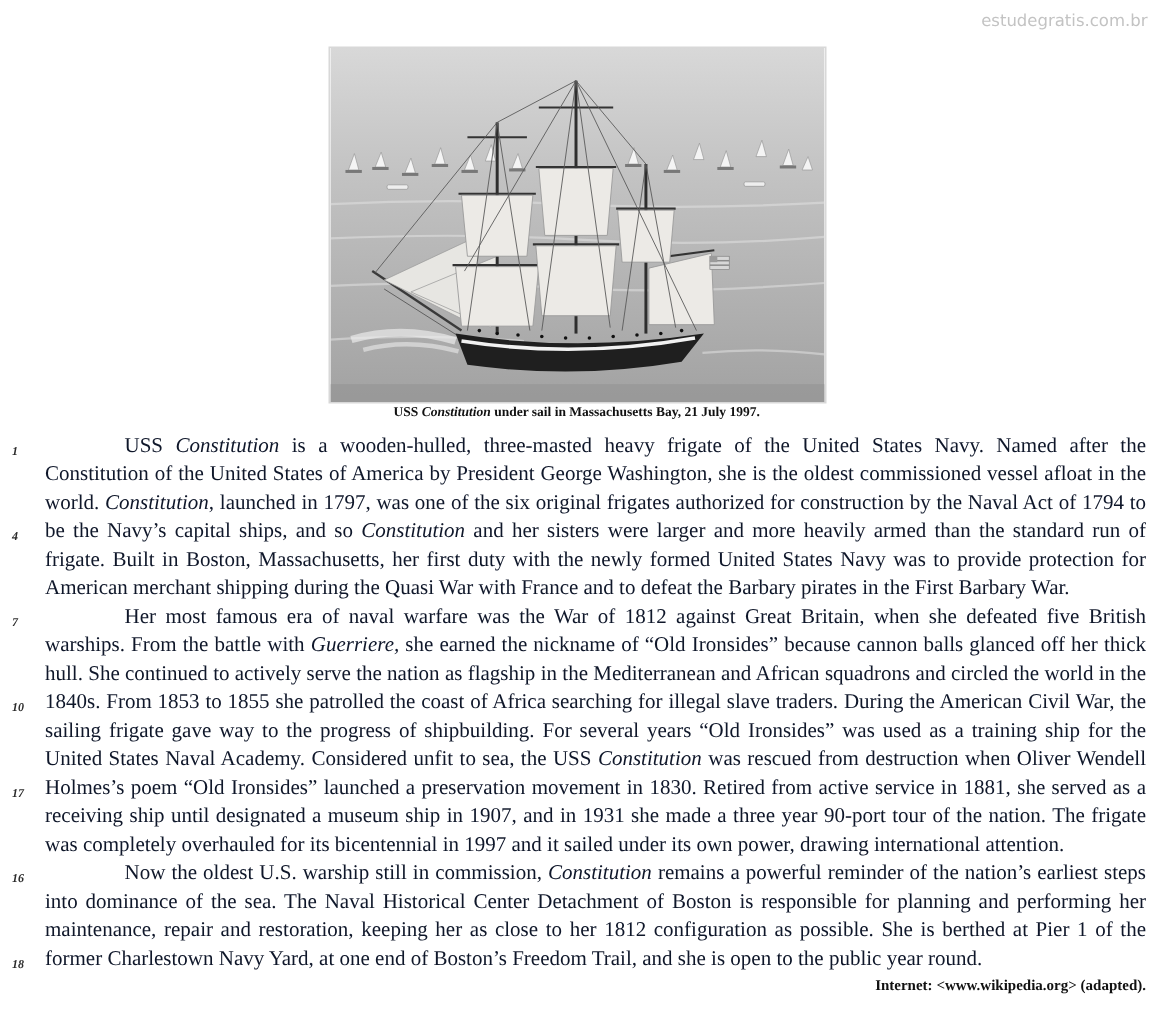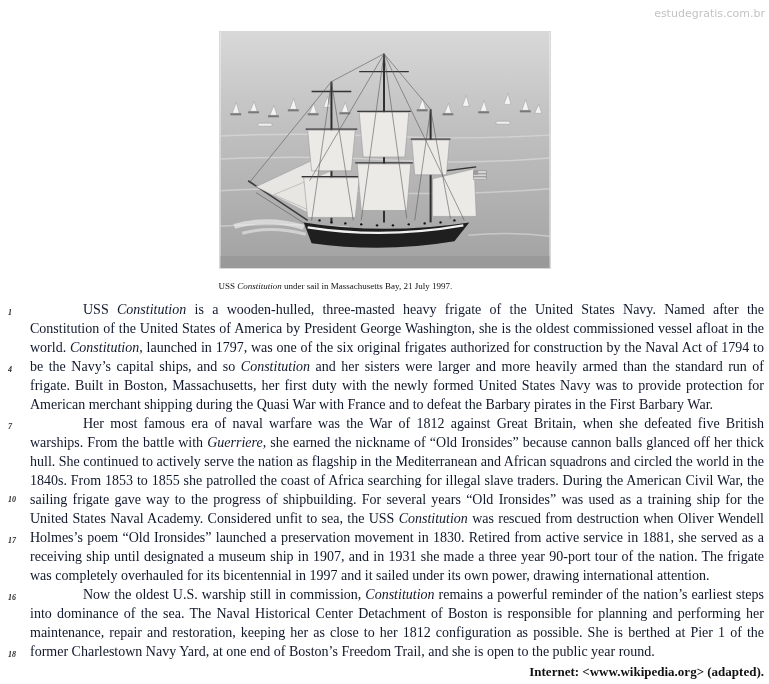--- a/index.html
+++ b/index.html
@@ -11,37 +11,37 @@
     overflow:hidden;
   }
   .watermark {
     position:absolute; top:7px; right:4px;
     font-family:"DejaVu Sans", sans-serif;
     font-size:11px; color:#c3c3c3;
   }
   .figure { width:332px; margin:31px auto 0 auto; }
   .photo { display:block; width:332px; height:238px; border:1px solid #d8d8d8; box-sizing:border-box; }
   .caption {
-    text-align:left;
-    font-size:9px; font-weight:normal;
-    margin-top:12px; color:#111;
+    text-align:center;
+    font-size:9px; font-weight:bold;
+    margin-top:0; color:#111;
   }
   .it { font-style:italic; }
   .passage { position:relative; padding:9px 5px 0 30px; }
   .passage p {
     margin:0; font-size:14px; line-height:19px;
     text-align:justify; text-indent:53px; color:#0f172a;
   }
   .line-num {
     position:absolute; left:8px; width:18px;
     font-size:8px; font-style:italic; font-weight:bold;
     line-height:19px; color:#2b2b2b;
   }
   .source {
-    text-align:right; font-size:13px; font-weight:bold;
+    text-align:right; font-size:10px; font-weight:bold;
     padding:3px 5px 0 0; color:#111;
   }
 </style>
 </head>
 <body>
 
 <div class="watermark">estudegratis.com.br</div>
 
 <div class="figure">
   <svg class="photo" viewBox="0 0 332 238" xmlns="http://www.w3.org/2000/svg">
@@ -185,19 +185,19 @@
 
 <div class="passage" id="passage">
   <div id="passage-text">
       <p><span>USS </span><span class="it">Constitution</span><span> is a wooden-hulled, three-masted heavy frigate of the United States Navy. Named after the Constitution of the United States of America by President George Washington, she is the oldest commissioned vessel afloat in the world. </span><span class="it">Constitution</span><span>, launched in 1797, was one of the six original frigates authorized for construction by the Naval Act of 1794 to be the Navy’s capital ships, and so </span><span class="it">Constitution</span><span> and her sisters were larger and more heavily armed than the standard run of frigate. Built in Boston, Massachusetts, her first duty with the newly formed United States Navy was to provide protection for American merchant shipping during the Quasi War with France and to defeat the Barbary pirates in the First Barbary War.</span></p>
       <p><span>Her most famous era of naval warfare was the War of 1812 against Great Britain, when she defeated five British warships. From the battle with </span><span class="it">Guerriere,</span><span> she earned the nickname of “Old Ironsides” because cannon balls glanced off her thick hull. She continued to actively serve the nation as flagship in the Mediterranean and African squadrons and circled the world in the 1840s. From 1853 to 1855 she patrolled the coast of Africa searching for illegal slave traders. During the American Civil War, the sailing frigate gave way to the progress of shipbuilding. For several years “Old Ironsides” was used as a training ship for the United States Naval Academy. Considered unfit to sea, the USS </span><span class="it">Constitution</span><span> was rescued from destruction when Oliver Wendell Holmes’s poem “Old Ironsides” launched a preservation movement in 1830. Retired from active service in 1881, she served as a receiving ship until designated a museum ship in 1907, and in 1931 she made a three year 90-port tour of the nation. The frigate was completely overhauled for its bicentennial in 1997 and it sailed under its own power, drawing international attention.</span></p>
       <p><span>Now the oldest U.S. warship still in commission, </span><span class="it">Constitution</span><span> remains a powerful reminder of the nation’s earliest steps into dominance of the sea. The Naval Historical Center Detachment of Boston is responsible for planning and performing her maintenance, repair and restoration, keeping her as close to her 1812 configuration as possible. She is berthed at Pier 1 of the former Charlestown Navy Yard, at one end of Boston’s Freedom Trail, and she is open to the public year round.</span></p>
     </div>
 <div class="line-num" style="top: 12px;">1</div>
     <div class="line-num" style="top: 69px;">4</div>
     <div class="line-num" style="top: 126px;">7</div>
-    <div class="line-num" style="top: 199px;">10</div>
+    <div class="line-num" style="top: 183px;">10</div>
     <div class="line-num" style="top: 240px;">17</div>
     <div class="line-num" style="top: 297px;">16</div>
     <div class="line-num" style="top: 354px;">18</div>
   </div>
 
 <div class="source"><span>Internet:</span><span> &lt;www.wikipedia.org&gt; (adapted).</span></div>
 
 </body></html>

